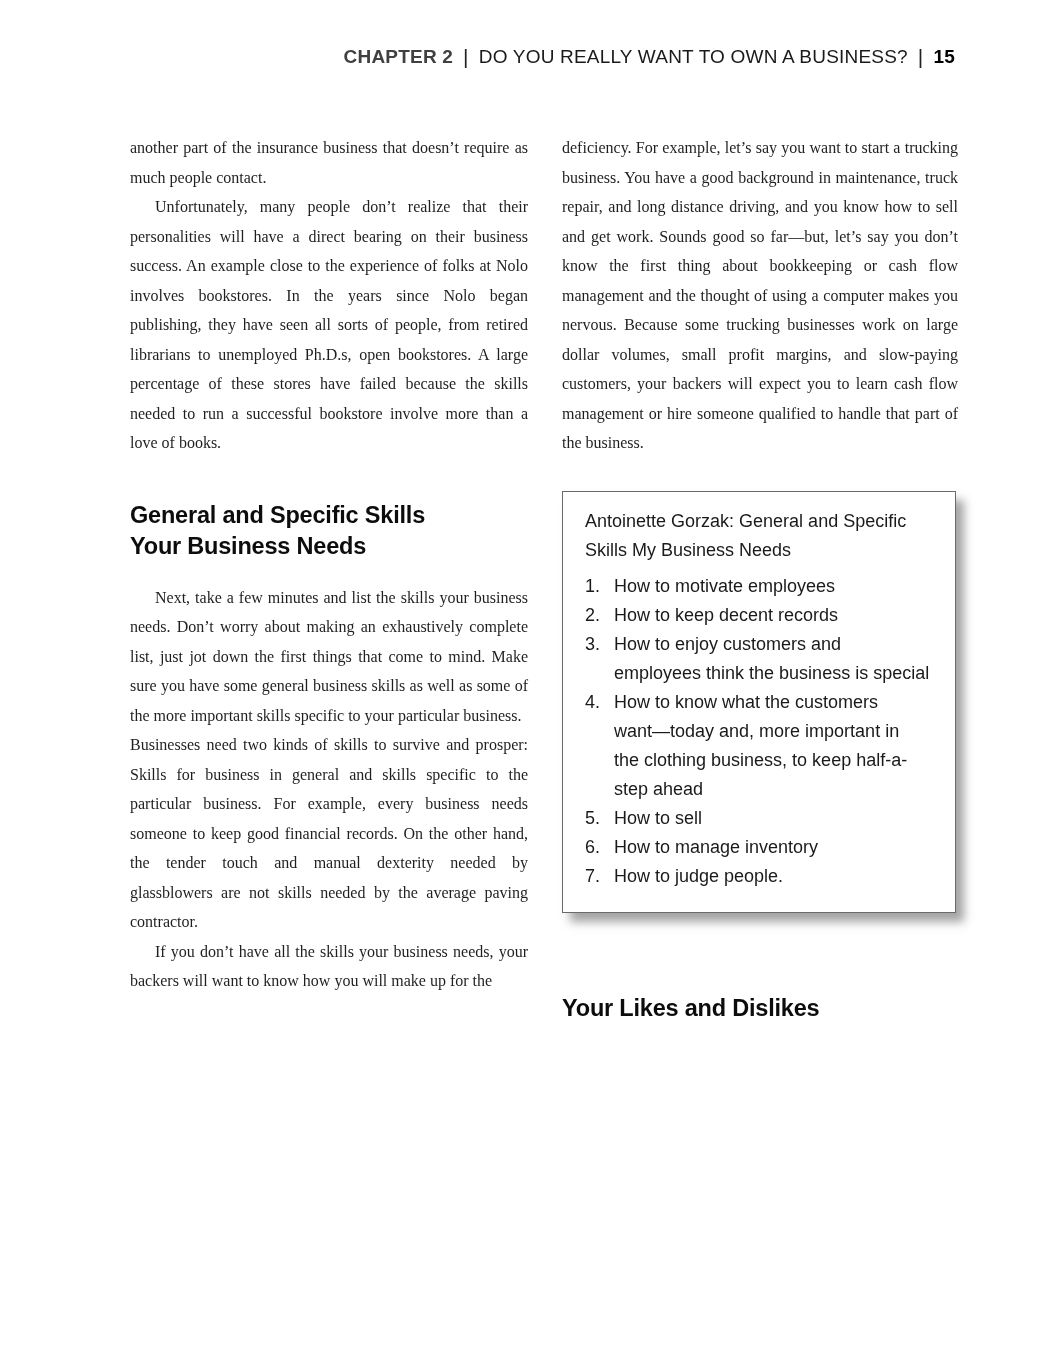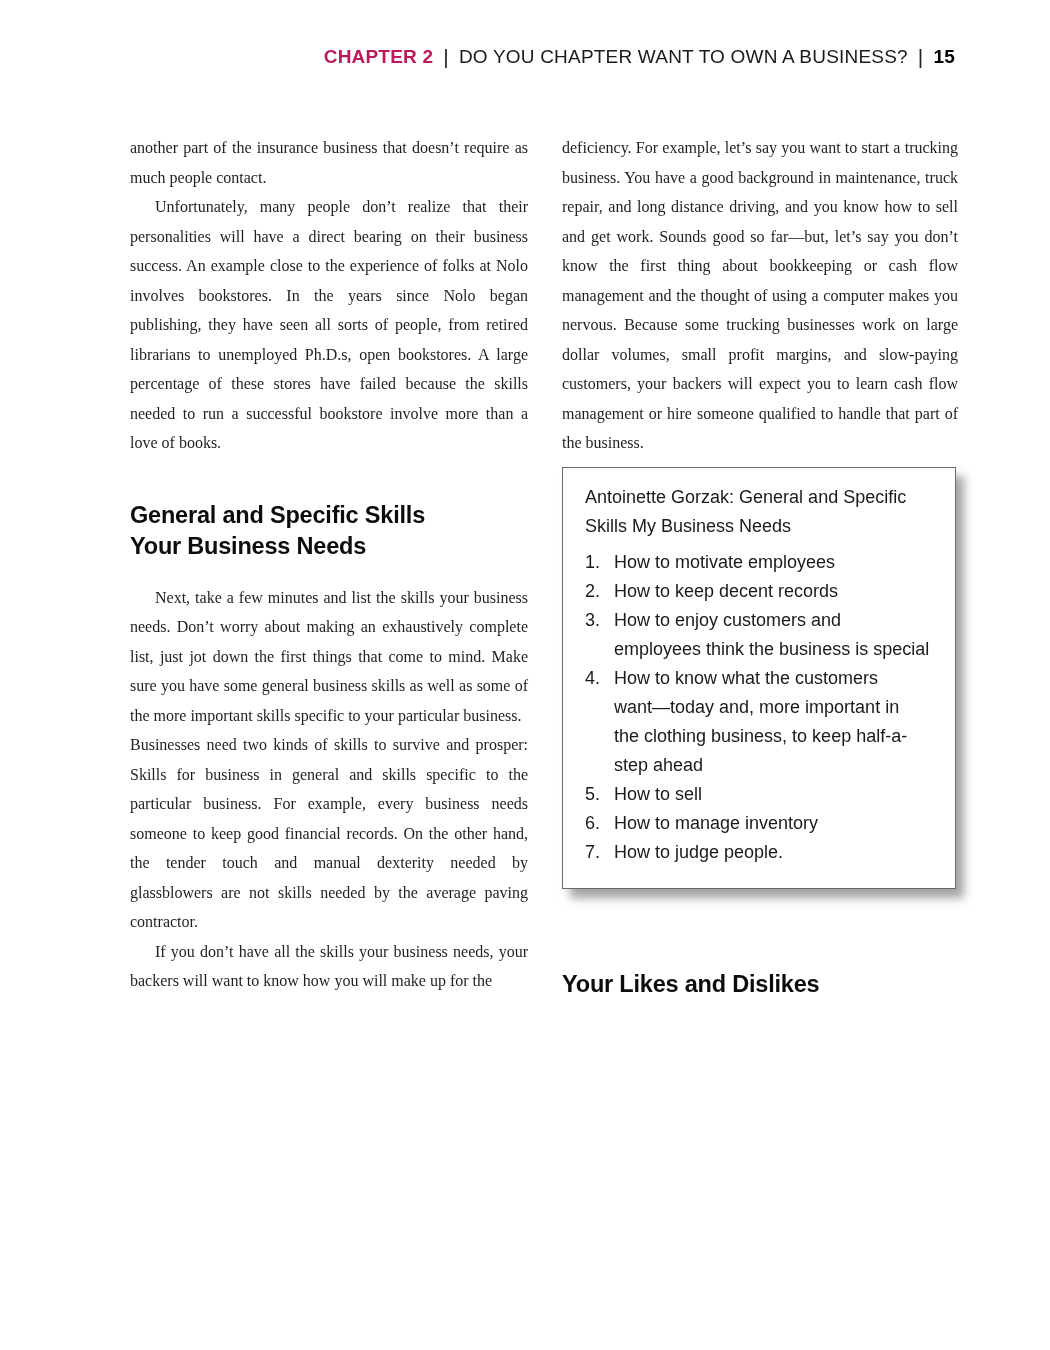--- a/index.html
+++ b/index.html
@@ -21,21 +21,21 @@
   .page-header {
     position: absolute;
     top: 44px;
     right: 95px;
     font-family: "Liberation Sans", sans-serif;
     font-size: 19px;
     letter-spacing: 0.2px;
     color: #1a1a1a;
     white-space: nowrap;
   }
-  .page-header .chapter { font-weight: bold; color: #be185d; }
+  .page-header .chapter { font-weight: bold; color: #404040; }
   .page-header .sep {
     font-weight: normal;
     color: #222;
     margin: 0 10px;
     font-size: 21px;
     position: relative;
     top: 1px;
   }
   .page-header .folio { font-weight: bold; color: #000; }
 
@@ -63,21 +63,21 @@
     line-height: 31px;
     color: #0c0c0c;
     margin: 42px 0 21px 0;
     white-space: pre-line;
     letter-spacing: -0.2px;
   }
   h2.after-box { margin-top: 80px; margin-bottom: 16px; }
 
   
   .sidebar-box {
-    margin-top: 9px;
+    margin-top: 33px;
     border: 1px solid #6a6a6a;
     background: #ffffff;
     box-shadow: 8px 9px 9px rgba(90, 90, 90, 0.55);
     padding: 15px 18px 21px 22px;
     box-sizing: border-box;
     width: 394px;
     font-family: "Liberation Sans", sans-serif;
     font-size: 18px;
     line-height: 29px;
     color: #1a1a1a;
@@ -90,21 +90,21 @@
   .box-item { display: flex; align-items: flex-start; }
   .box-item .num { flex: 0 0 29px; }
   .box-item .itext { flex: 1 1 auto; white-space: pre-line; }
 </style>
 </head>
 <body>
 
 <div class="page">
 
   <div class="page-header">
-    <span class="chapter">CHAPTER 2</span><span class="sep">|</span><span class="head-title">DO YOU CHAPTER WANT TO OWN A BUSINESS?</span><span class="sep">|</span><span class="folio">15</span>
+    <span class="chapter">CHAPTER 2</span><span class="sep">|</span><span class="head-title">DO YOU REALLY WANT TO OWN A BUSINESS?</span><span class="sep">|</span><span class="folio">15</span>
   </div>
 
   <div class="col col-left">
     <p class="body">another part of the insurance business that doesn’t require as much people contact.</p>
     <p class="body indent">Unfortunately, many people don’t realize that their personalities will have a direct bearing on their business success. An example close to the experience of folks at Nolo involves bookstores. In the years since Nolo began publishing, they have seen all sorts of people, from retired librarians to unemployed Ph.D.s, open bookstores. A large percentage of these stores have failed because the skills needed to run a successful bookstore involve more than a love of books.</p>
     <h2 class="section-heading">General and Specific Skills
 Your Business Needs</h2>
     <p class="body indent">Next, take a few minutes and list the skills your business needs. Don’t worry about making an exhaustively complete list, just jot down the first things that come to mind. Make sure you have some general business skills as well as some of the more important skills specific to your particular business.</p>
     <p class="body">Businesses need two kinds of skills to survive and prosper: Skills for business in general and skills specific to the particular business. For example, every business needs someone to keep good financial records. On the other hand, the tender touch and manual dexterity needed by glassblowers are not skills needed by the average paving contractor.</p>
     <p class="body indent">If you don’t have all the skills your business needs, your backers will want to know how you will make up for the</p>

